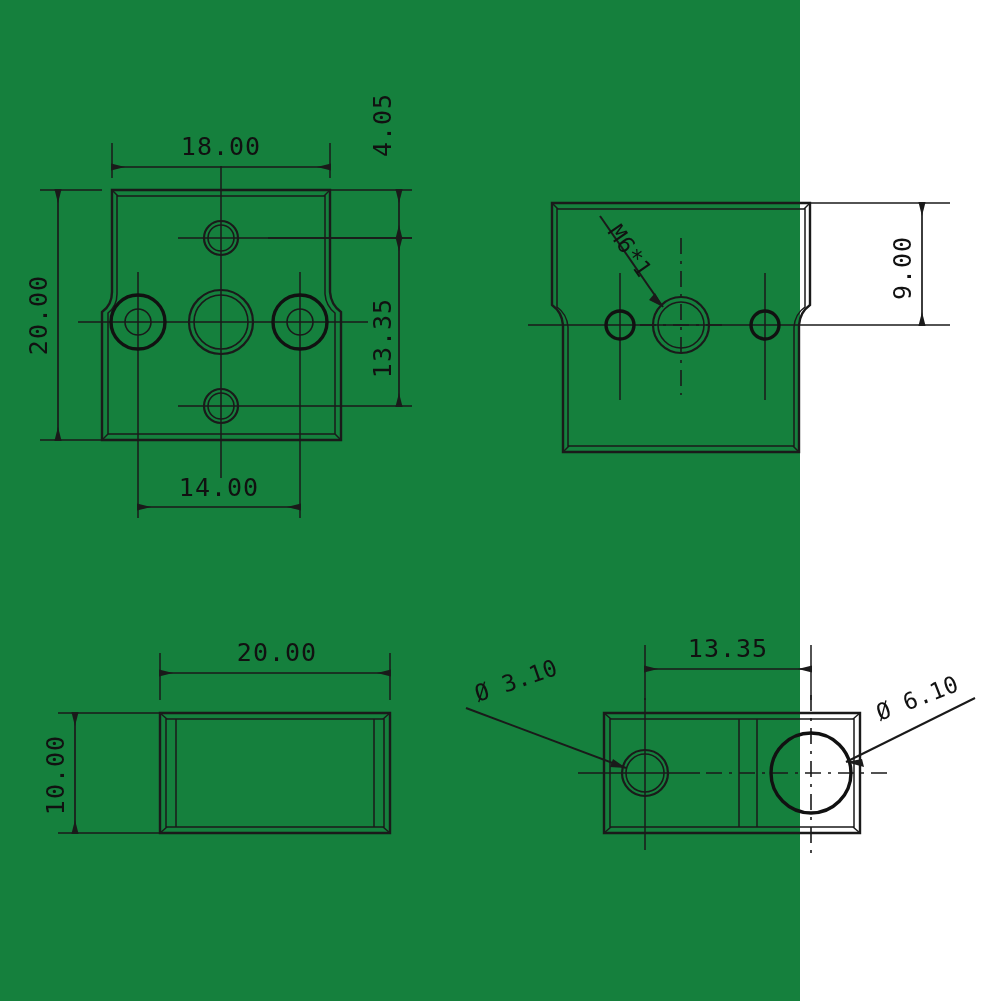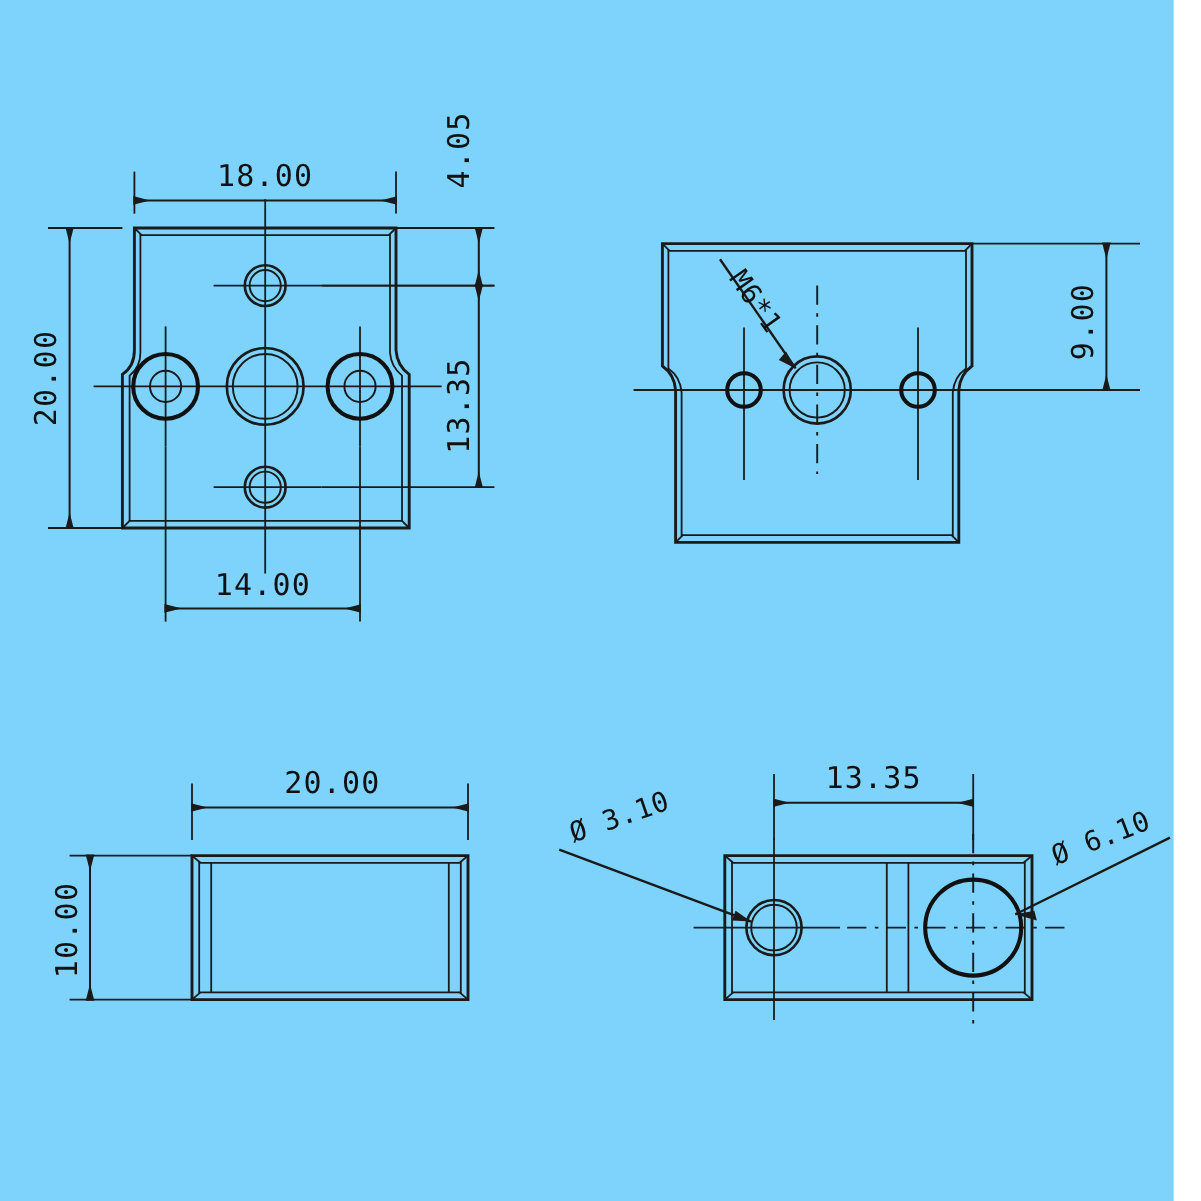--- a/index.html
+++ b/index.html
@@ -8,23 +8,23 @@
     background: #ffffff;
   }
   body {
     width: 1001px;
     height: 1001px;
     font-family: "DejaVu Sans Mono", monospace;
     overflow: hidden;
   }
   #drawing-root {
     position: relative;
-    width: 978px;
+    width: 800px;
     height: 1001px;
-    background: #7dd3fc;
+    background: #15803d;
   }
   svg.sheet {
     display: block;
     width: 1001px;
     height: 1001px;
   }
   .outline {
     fill: none;
     stroke: #1a1a1a;
     stroke-width: 2.4;

